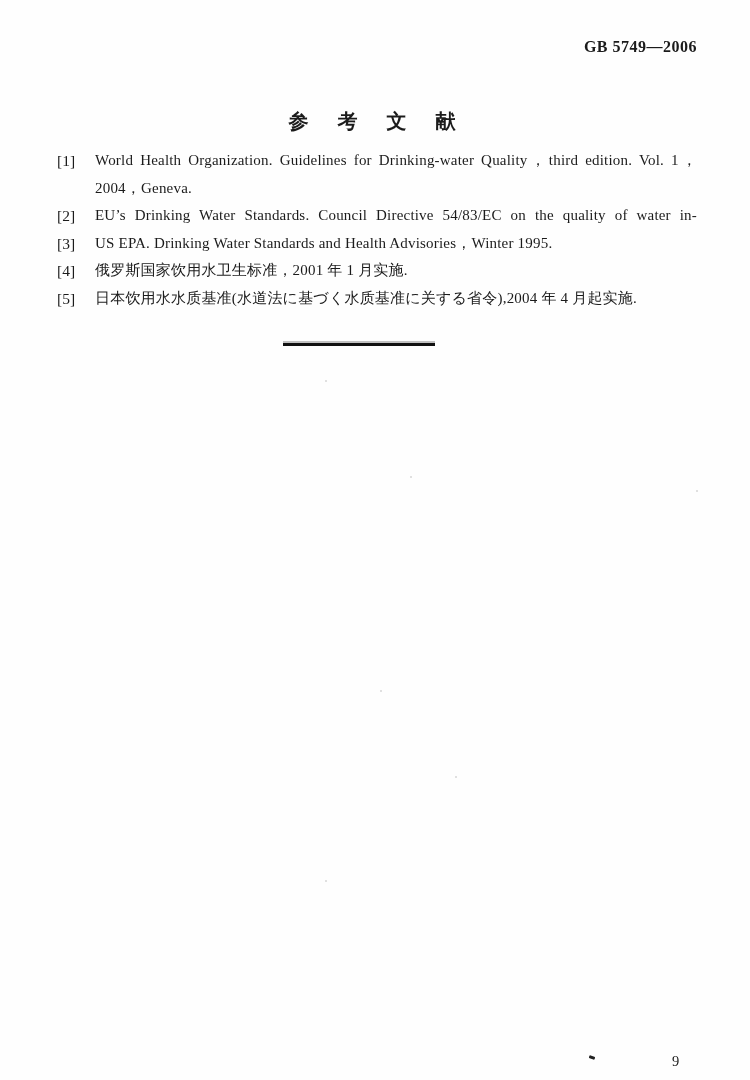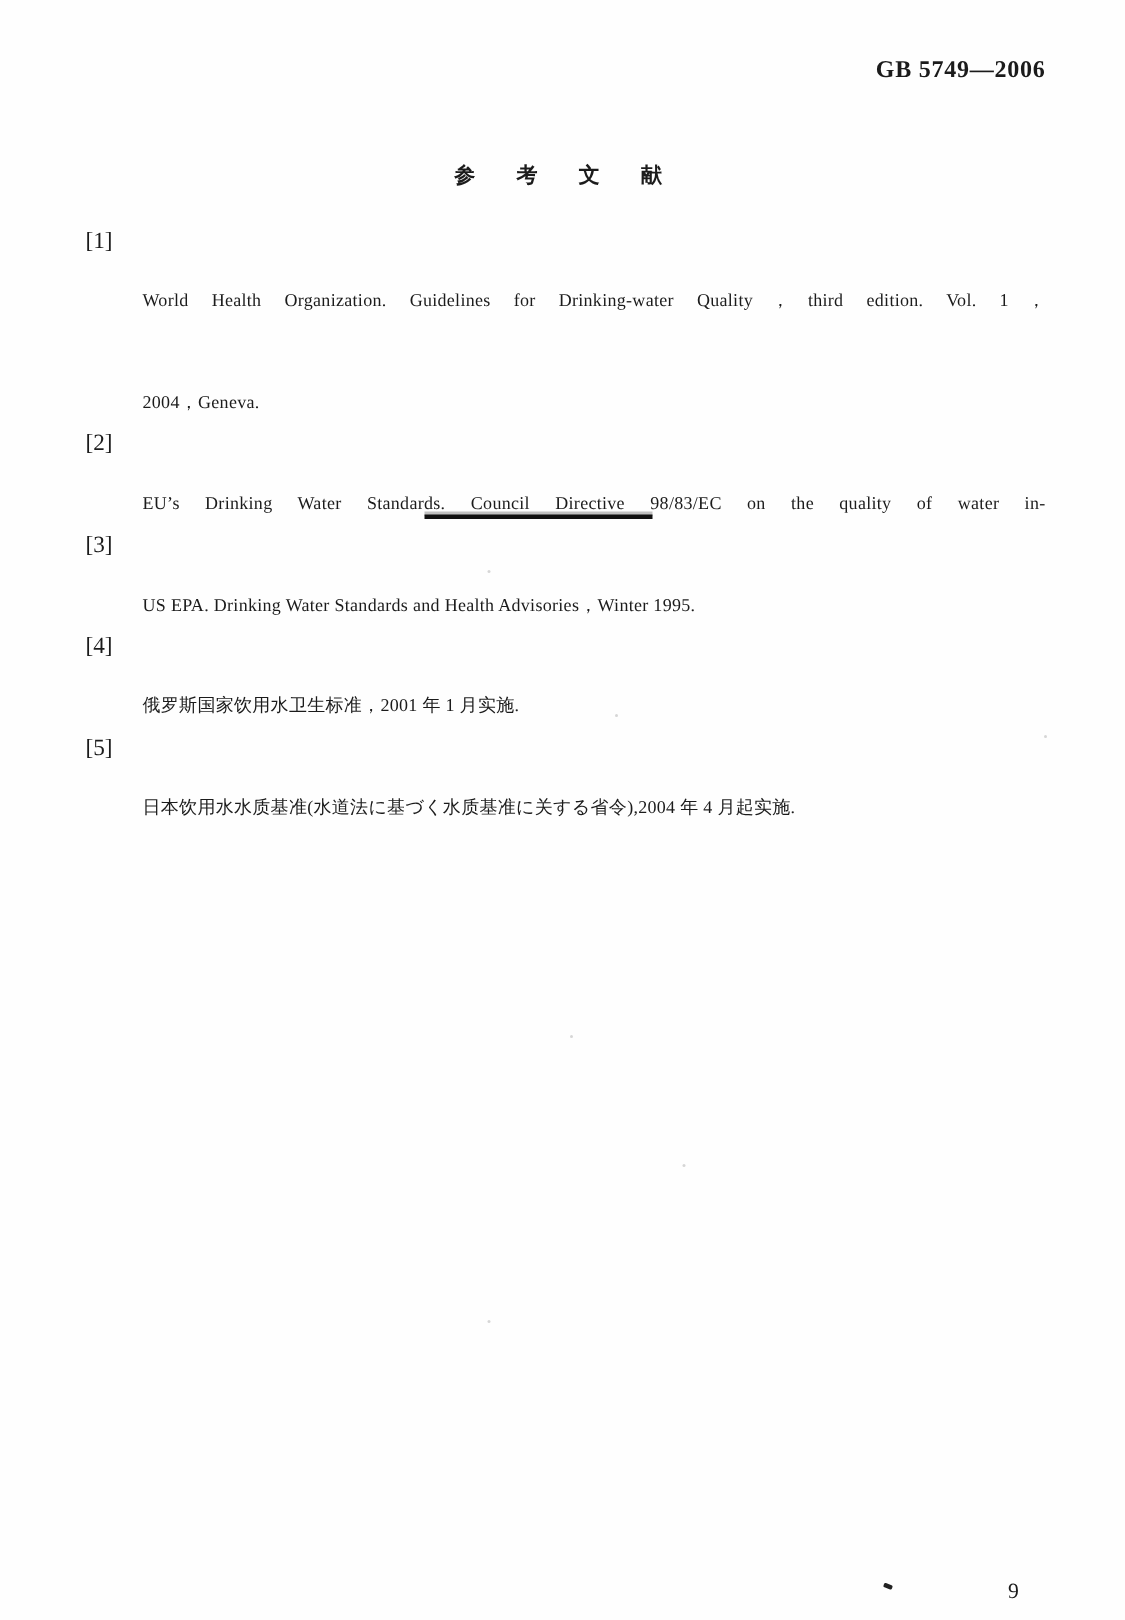--- a/index.html
+++ b/index.html
@@ -26,21 +26,21 @@
     font-size: 16px;
     font-weight: bold;
     letter-spacing: 0.5px;
   }
   .doc-title {
     position: absolute;
     top: 108px;
     left: 0;
     width: 100%;
     text-align: center;
-    font-size: 14px;
+    font-size: 20px;
     font-weight: bold;
     letter-spacing: 6px;
     word-spacing: 12px;
   }
   .refs {
     position: absolute;
     top: 147px;
     left: 57px;
     width: 640px;
   }
@@ -51,25 +51,24 @@
   .ref-marker {
     flex: 0 0 38px;
     font-size: 15.5px;
     line-height: 27.5px;
   }
   .ref-body {
     flex: 1 1 auto;
     min-width: 0;
   }
   .ref-line {
-    font-size: 12px;
+    font-size: 15px;
     line-height: 27.5px;
     letter-spacing: 0.2px;
     white-space: nowrap;
-    margin-top: 40px;
   }
   .ref-line.jl {
     white-space: normal;
     text-align: justify;
     text-align-last: justify;
   }
   .end-rule {
     position: absolute;
     top: 343px;
     left: 283px;
@@ -123,21 +122,21 @@
       <div class="ref-marker">[1]</div>
       <div class="ref-body">
         <div class="ref-line jl">World Health Organization. Guidelines for Drinking-water Quality，third edition. Vol. 1，</div>
         <div class="ref-line">2004，Geneva.</div>
       </div>
     </div>
 
     <div class="ref">
       <div class="ref-marker">[2]</div>
       <div class="ref-body">
-        <div class="ref-line jl">EU’s Drinking Water Standards. Council Directive 98/83/EC on the quality of water in-</div>
+        <div class="ref-line jl">EU’s Drinking Water Standards. Council Directive 54/83/EC on the quality of water in-</div>
       </div>
     </div>
 
     <div class="ref">
       <div class="ref-marker">[3]</div>
       <div class="ref-body">
         <div class="ref-line">US EPA. Drinking Water Standards and Health Advisories，Winter 1995.</div>
       </div>
     </div>
 

